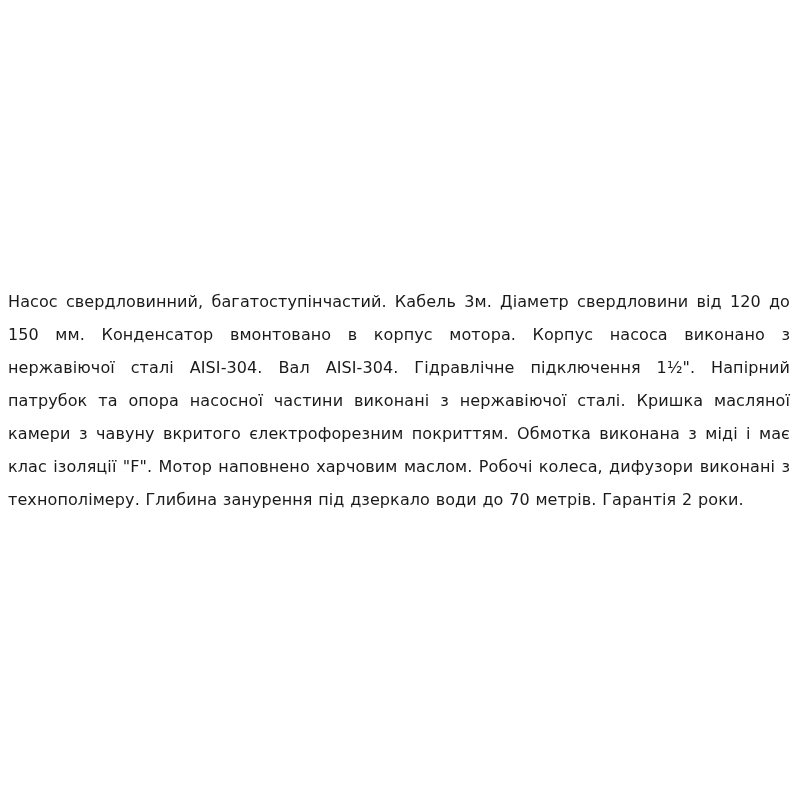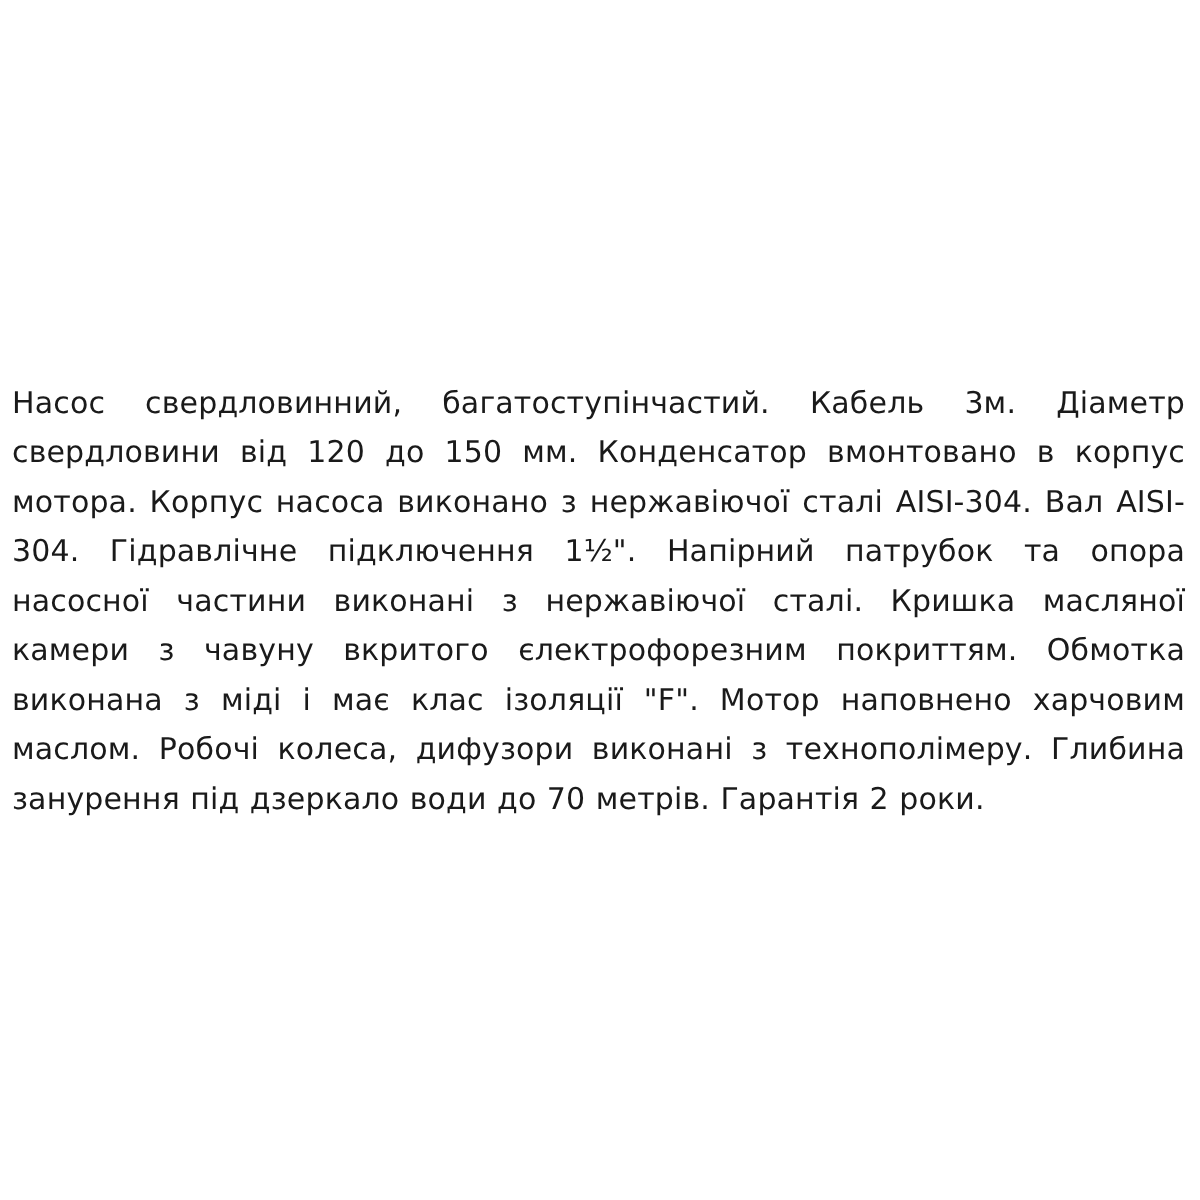--- a/index.html
+++ b/index.html
@@ -21,21 +21,21 @@
     align-items: center;
     justify-content: center;
   }
   .description-block {
     width: 100%;
     padding: 0 10px 0 8px;
     box-sizing: border-box;
   }
   .description-text {
     color: #1a1a1a;
-    font-size: 20px;
+    font-size: 16px;
     line-height: 33px;
     text-align: justify;
     text-justify: inter-word;
     letter-spacing: 0.1px;
     word-spacing: 0.5px;
     hyphens: none;
     margin: 0;
   }
 </style>
 </head>

